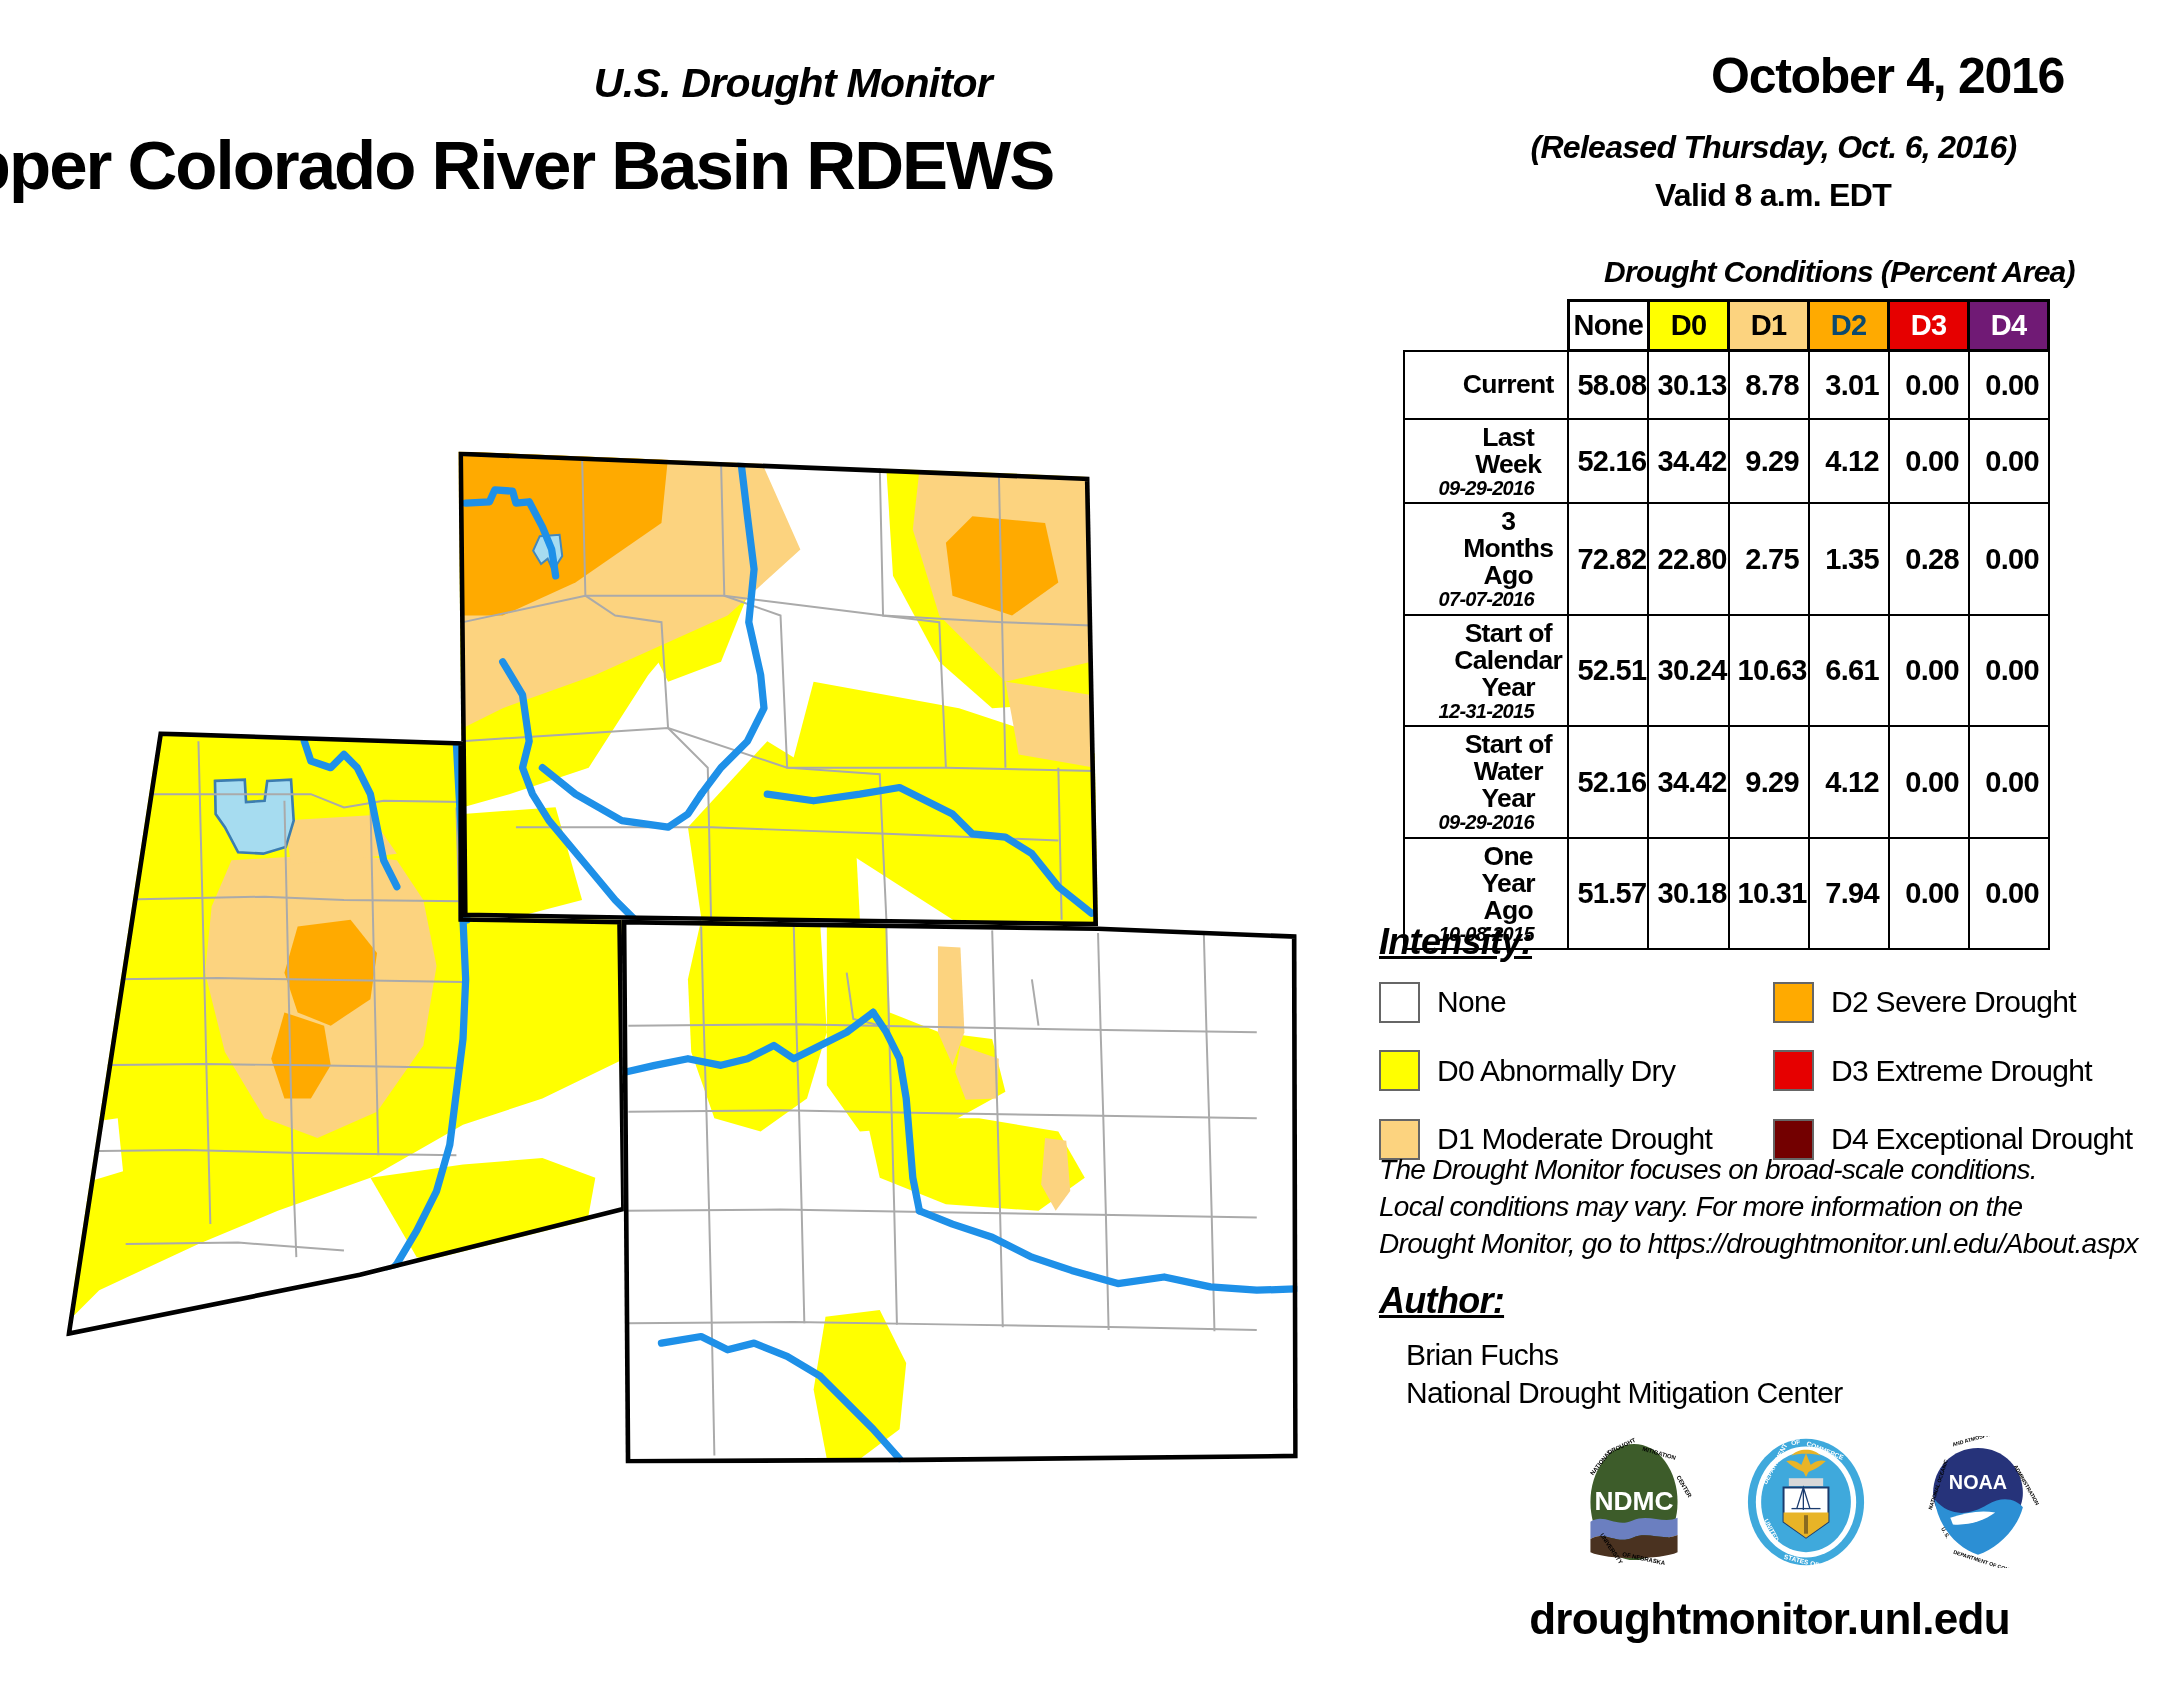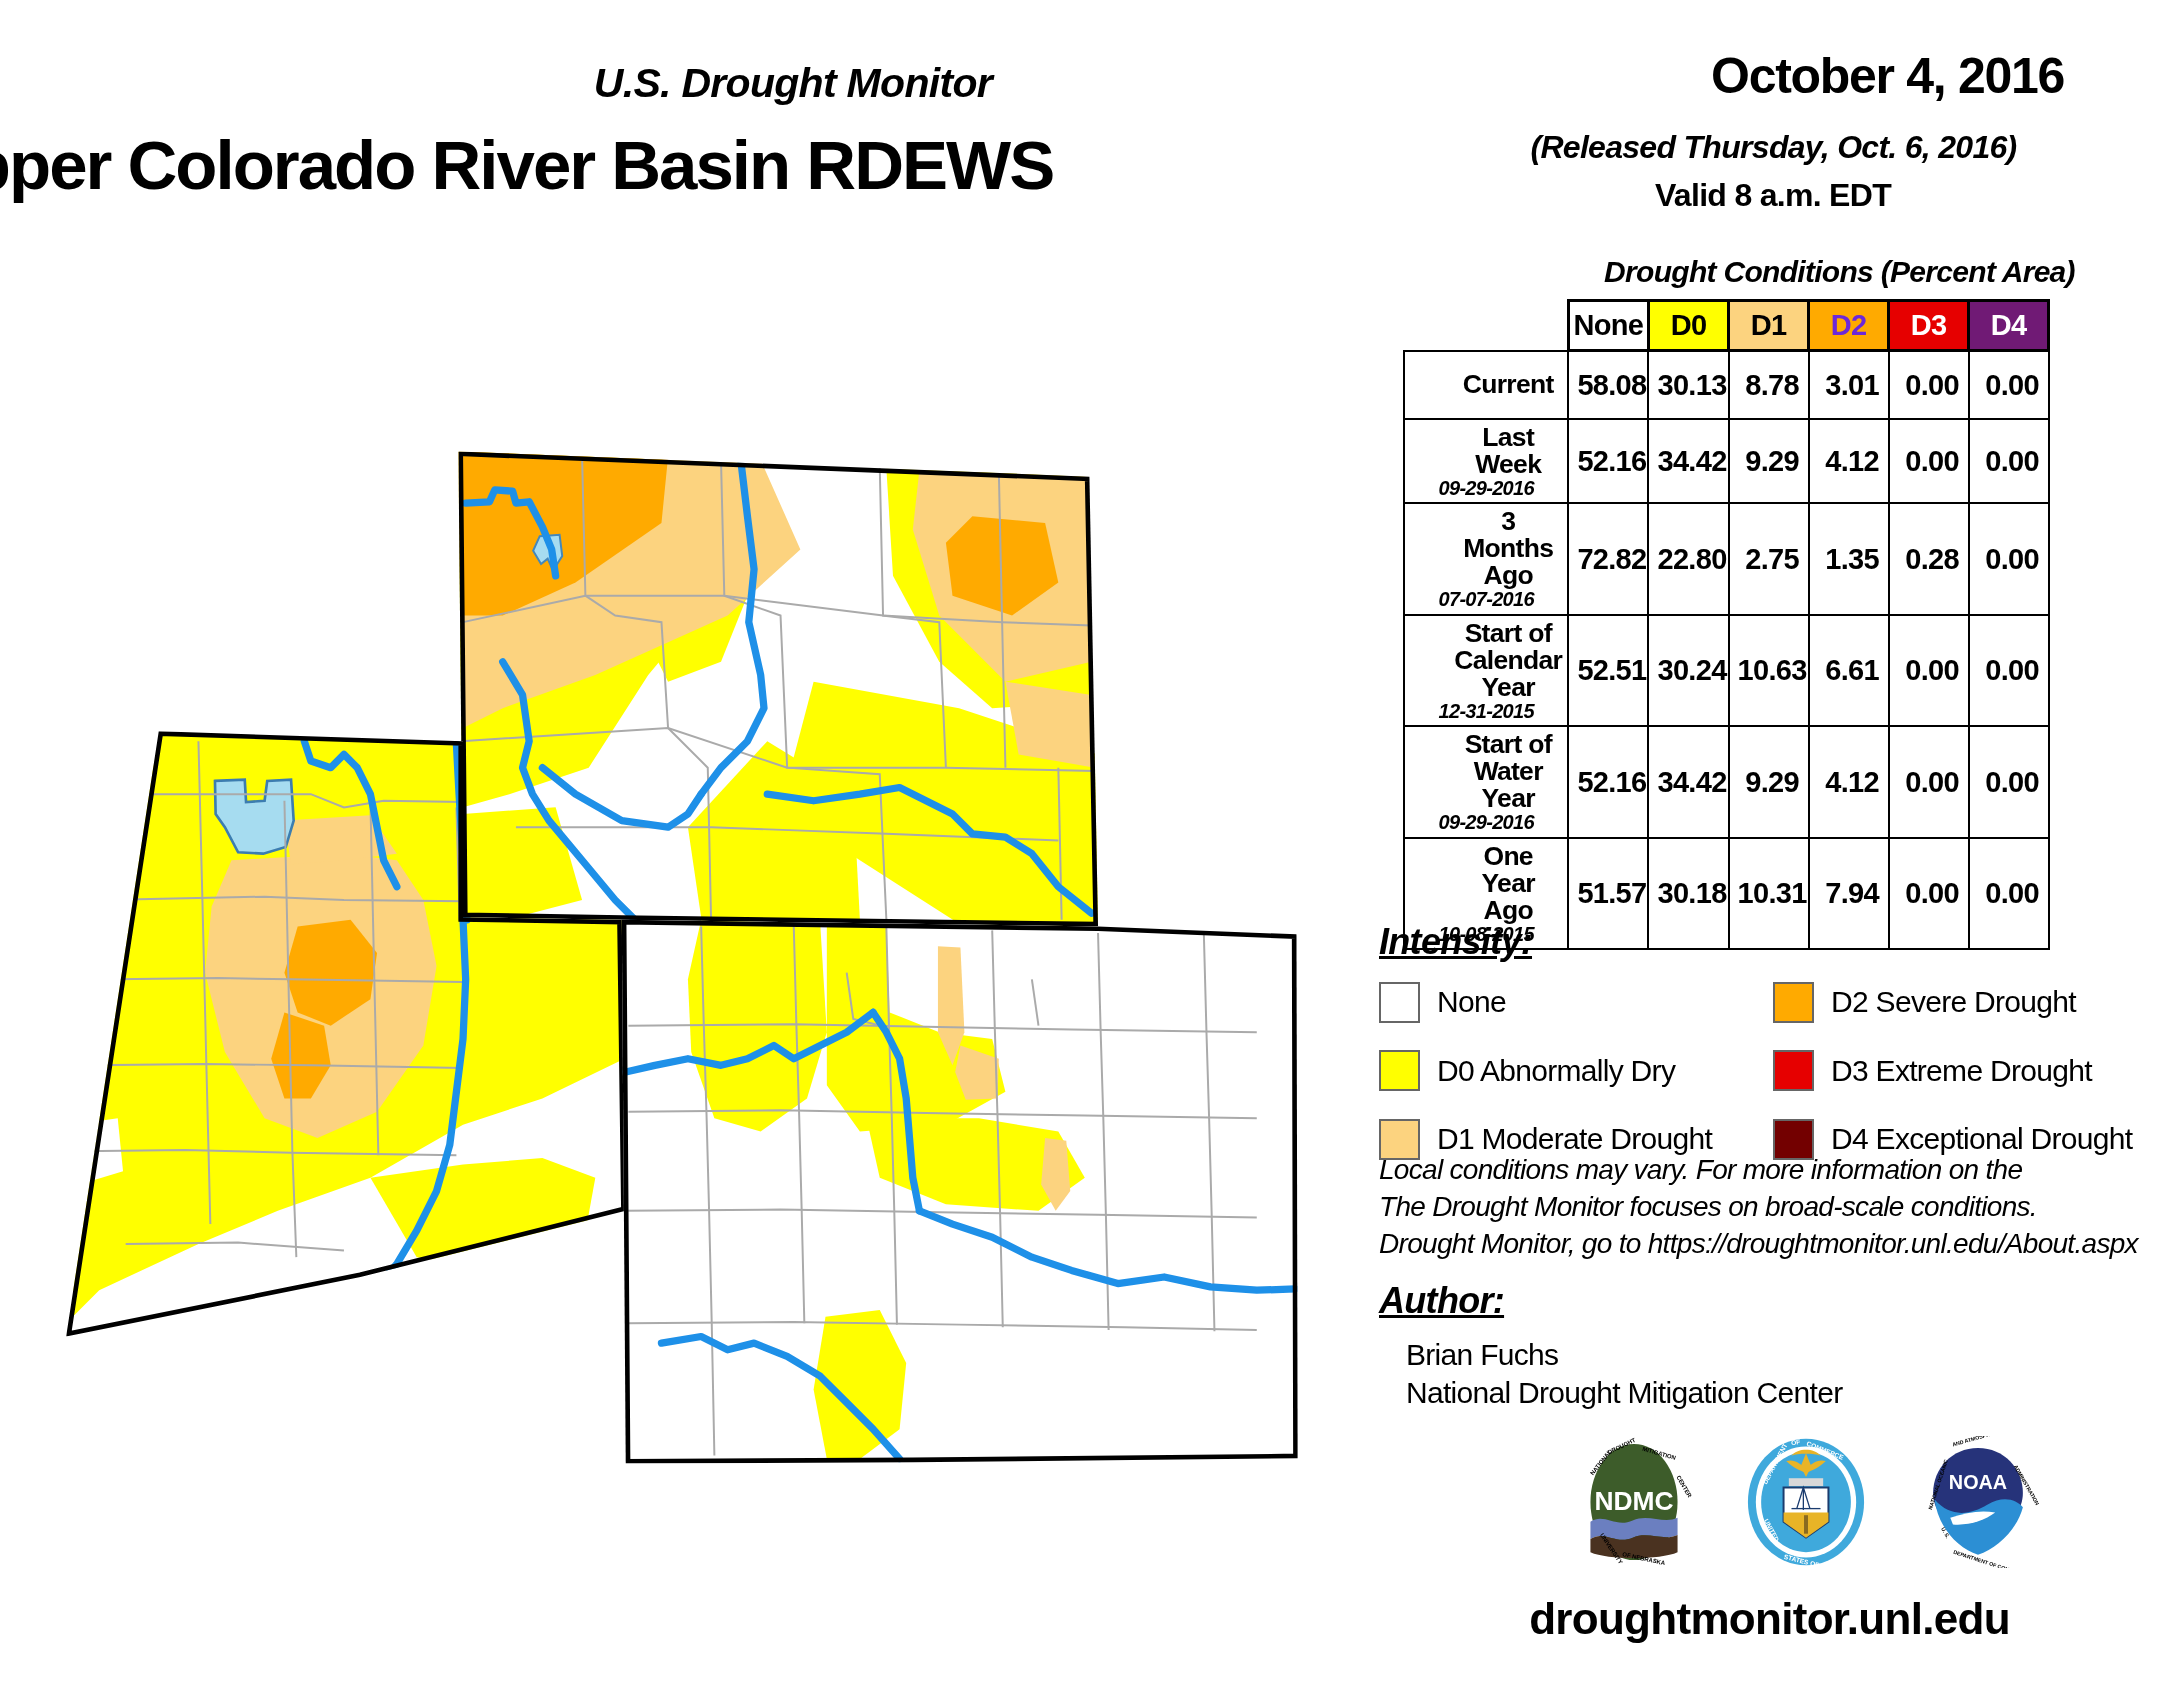--- a/index.html
+++ b/index.html
@@ -210,21 +210,21 @@
 
 <div id="tbl-title">Drought Conditions (Percent Area)</div>
 <div id="tbl-wrap">
   <table class="dm">
     <tbody id="dm-body">
         <tr class="hdr">
           <td class="blank"></td>
           <td class="hdrcell" style="background: rgb(255, 255, 255); color: rgb(0, 0, 0);">None</td>
           <td class="hdrcell" style="background: rgb(255, 255, 0); color: rgb(0, 0, 0);">D0</td>
           <td class="hdrcell" style="background: rgb(252, 211, 127); color: rgb(0, 0, 0);">D1</td>
-          <td class="hdrcell" style="background: rgb(255, 170, 0); color: #6d28d9; text-align: center;">D2</td>
+          <td class="hdrcell" style="background: rgb(255, 170, 0); color: #0c4a6e; text-align: center;">D2</td>
           <td class="hdrcell" style="background: rgb(230, 0, 0); color: rgb(255, 255, 255);">D3</td>
           <td class="hdrcell" style="background: #701a75; color: rgb(255, 255, 255);">D4</td>
         </tr>
         <tr>
           <td class="rowlab">
             <span class="rl-main">Current</span>
           </td>
           <td class="datacell">58.08</td>
           <td class="datacell">30.13</td>
           <td class="datacell">8.78</td>
@@ -322,22 +322,22 @@
       <div class="swatch" style="background: rgb(230, 0, 0);"></div>
       <div class="leglbl">D3 Extreme Drought</div>
     </div>
     <div class="legrow">
       <div class="swatch" style="background: rgb(115, 0, 0);"></div>
       <div class="leglbl">D4 Exceptional Drought</div>
     </div>
   </div>
 
 <div id="disclaimer">
+    <div>The Drought Monitor focuses on broad-scale conditions.</div>
     <div>Local conditions may vary. For more information on the</div>
-    <div>The Drought Monitor focuses on broad-scale conditions.</div>
     <div>Drought Monitor, go to https://droughtmonitor.unl.edu/About.aspx</div>
   </div>
 <div id="author-hd">Author:</div>
 <div id="author-lines">
   <div>Brian Fuchs</div>
   <div>National Drought Mitigation Center</div>
 </div>
 
 <div id="logos">
 

